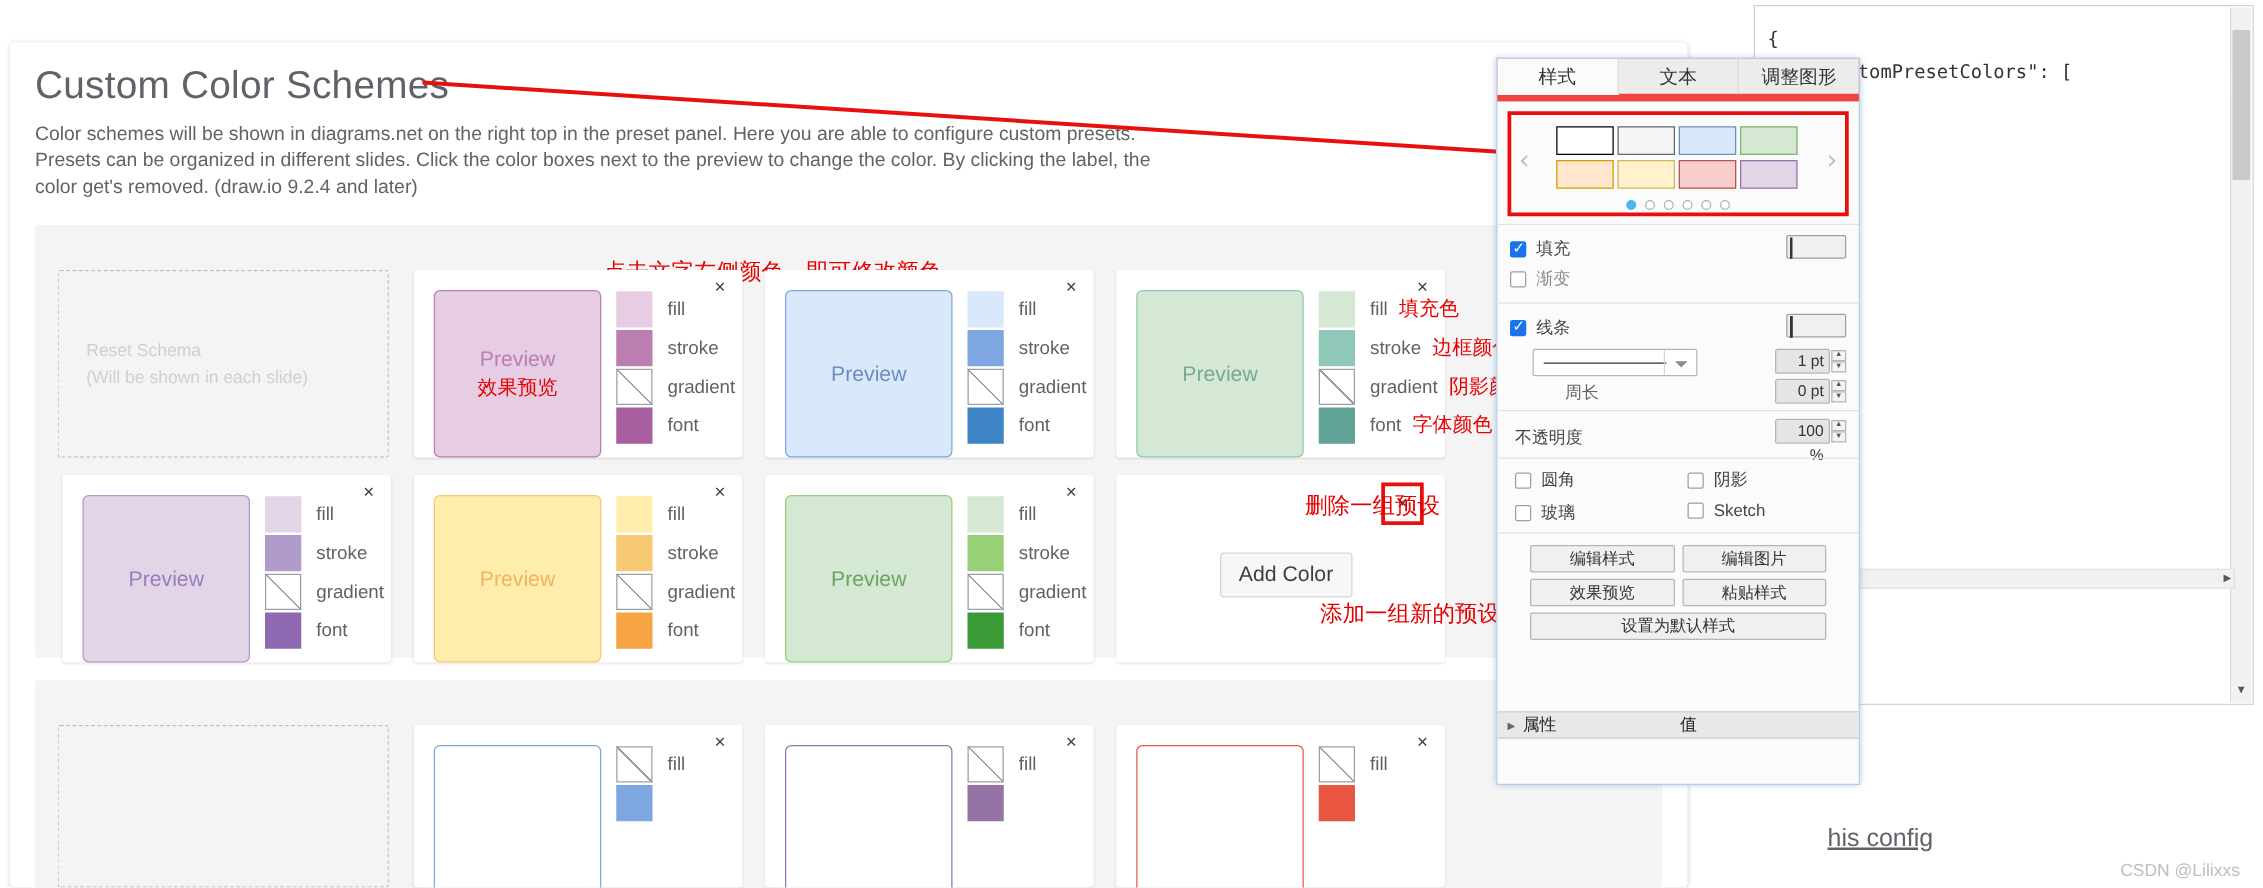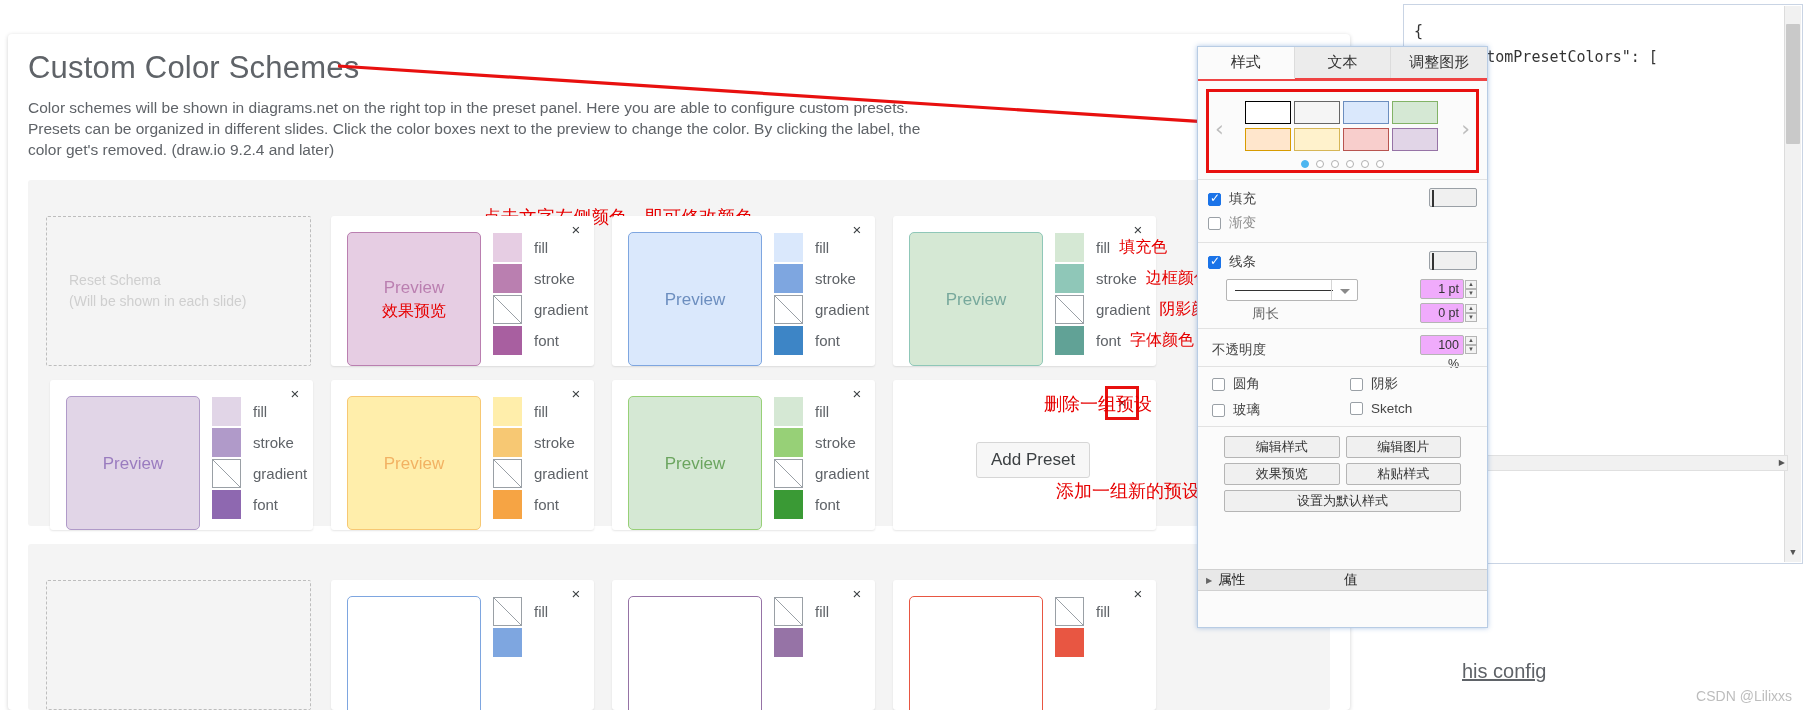--- a/index.html
+++ b/index.html
@@ -113,21 +113,21 @@
   
   #arrow{ position:absolute; left:0; top:0; width:1810px; height:710px; pointer-events:none; }
 
   
   #fmt{
     position:absolute; left:1197px; top:46px; width:291px; height:582px;
     background:#fbfbfb; border:1px solid #b8cce4;
     box-shadow:0 0 5px rgba(80,130,200,.45);
     font-size:13px; color:#333;
   }
-  #fmt .tabs{ display:flex; height:34px; border-bottom:3px solid #ef4444; background:#ef4444; }
+  #fmt .tabs{ display:flex; height:34px; border-bottom:6px solid #ef4444; background:#ef4444; }
   #fmt .tab{
     flex:1; display:flex; align-items:center; justify-content:center;
     font-size:15px; color:#333; border-right:1px solid #dcdcdc;
     background:#ececec; cursor:pointer;
   }
   #fmt .tab.active{ background:#fbfbfb; border-bottom:1px solid #fbfbfb; margin-bottom:-1px; }
 
   #preset-strip{
     position:relative; margin:8px 8px 0 8px; height:84px;
     border:3px solid #e8100f; background:#fbfbfb; padding:5px 0 0 0;
@@ -165,21 +165,21 @@
     position:absolute; right:10px; width:48px; height:19px;
     border:1px solid #9aa0a6; border-radius:2px; background:#f0f0f0; padding:2px;
     cursor:pointer;
   }
   .colorbtn .inner{ width:100%; height:100%; border:1px solid #333; }
   .stepper{
     position:absolute; display:flex; align-items:center;
   }
   .stepper .val{
     width:44px; height:20px; border:1px solid #b5b5b5; border-radius:2px;
-    background:#f0abfc; font-size:12.5px; text-align:right; padding:0 4px;
+    background:#e5e5e5; font-size:12.5px; text-align:right; padding:0 4px;
     line-height:19px; color:#333;
   }
   .stepper .arrows{ display:flex; flex-direction:column; margin-left:1px; }
   .stepper .arrows span{
     width:12px; height:9px; border:1px solid #b5b5b5; background:#f3f3f3;
     font-size:6px; line-height:7px; text-align:center; color:#555; cursor:pointer;
   }
   .linesel{
     position:absolute; left:28px; width:132px; height:22px;
     border:1px solid #b5b5b5; border-radius:2px; background:#fff; cursor:pointer;
@@ -395,21 +395,21 @@
           </div>
         <div class="row">
             <span class="chip" style="background:#3a9a35;"></span>
             <span class="lbl">font</span>
           </div>
       </div>
     </div>
 
     <div class="preset" style="left:865px;top:200px;width:263px;height:150px;">
       <div class="pclose boxed" style="left:212px;top:6px;">×</div>
-      <div class="addpreset" style="left:83px;top:62px;">Add Preset</div>
+      <div class="addpreset" style="left:83px;top:62px;">Add Color</div>
     </div>
 
     <div class="ann-red" style="left:1016px;top:212px;font-size:18px;">删除一组预设</div>
     <div class="ann-red" style="left:1028px;top:299px;font-size:18px;">添加一组新的预设</div>
   </div>
 
   <div class="slide" style="top:510px;height:166px;">
     <div class="slide-close">×</div>
 
     <div class="reset-box" style="left:18px;top:36px;width:265px;height:130px;"></div>

